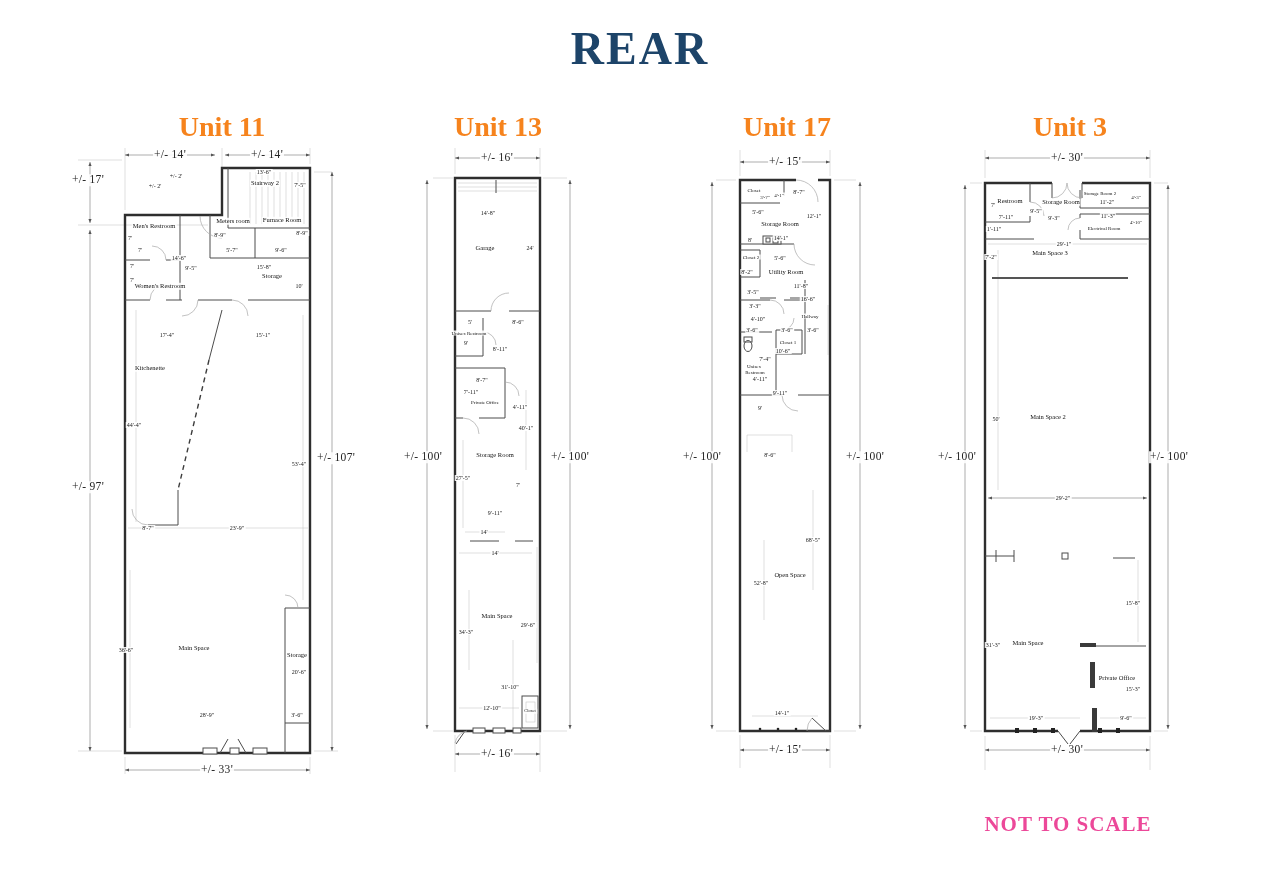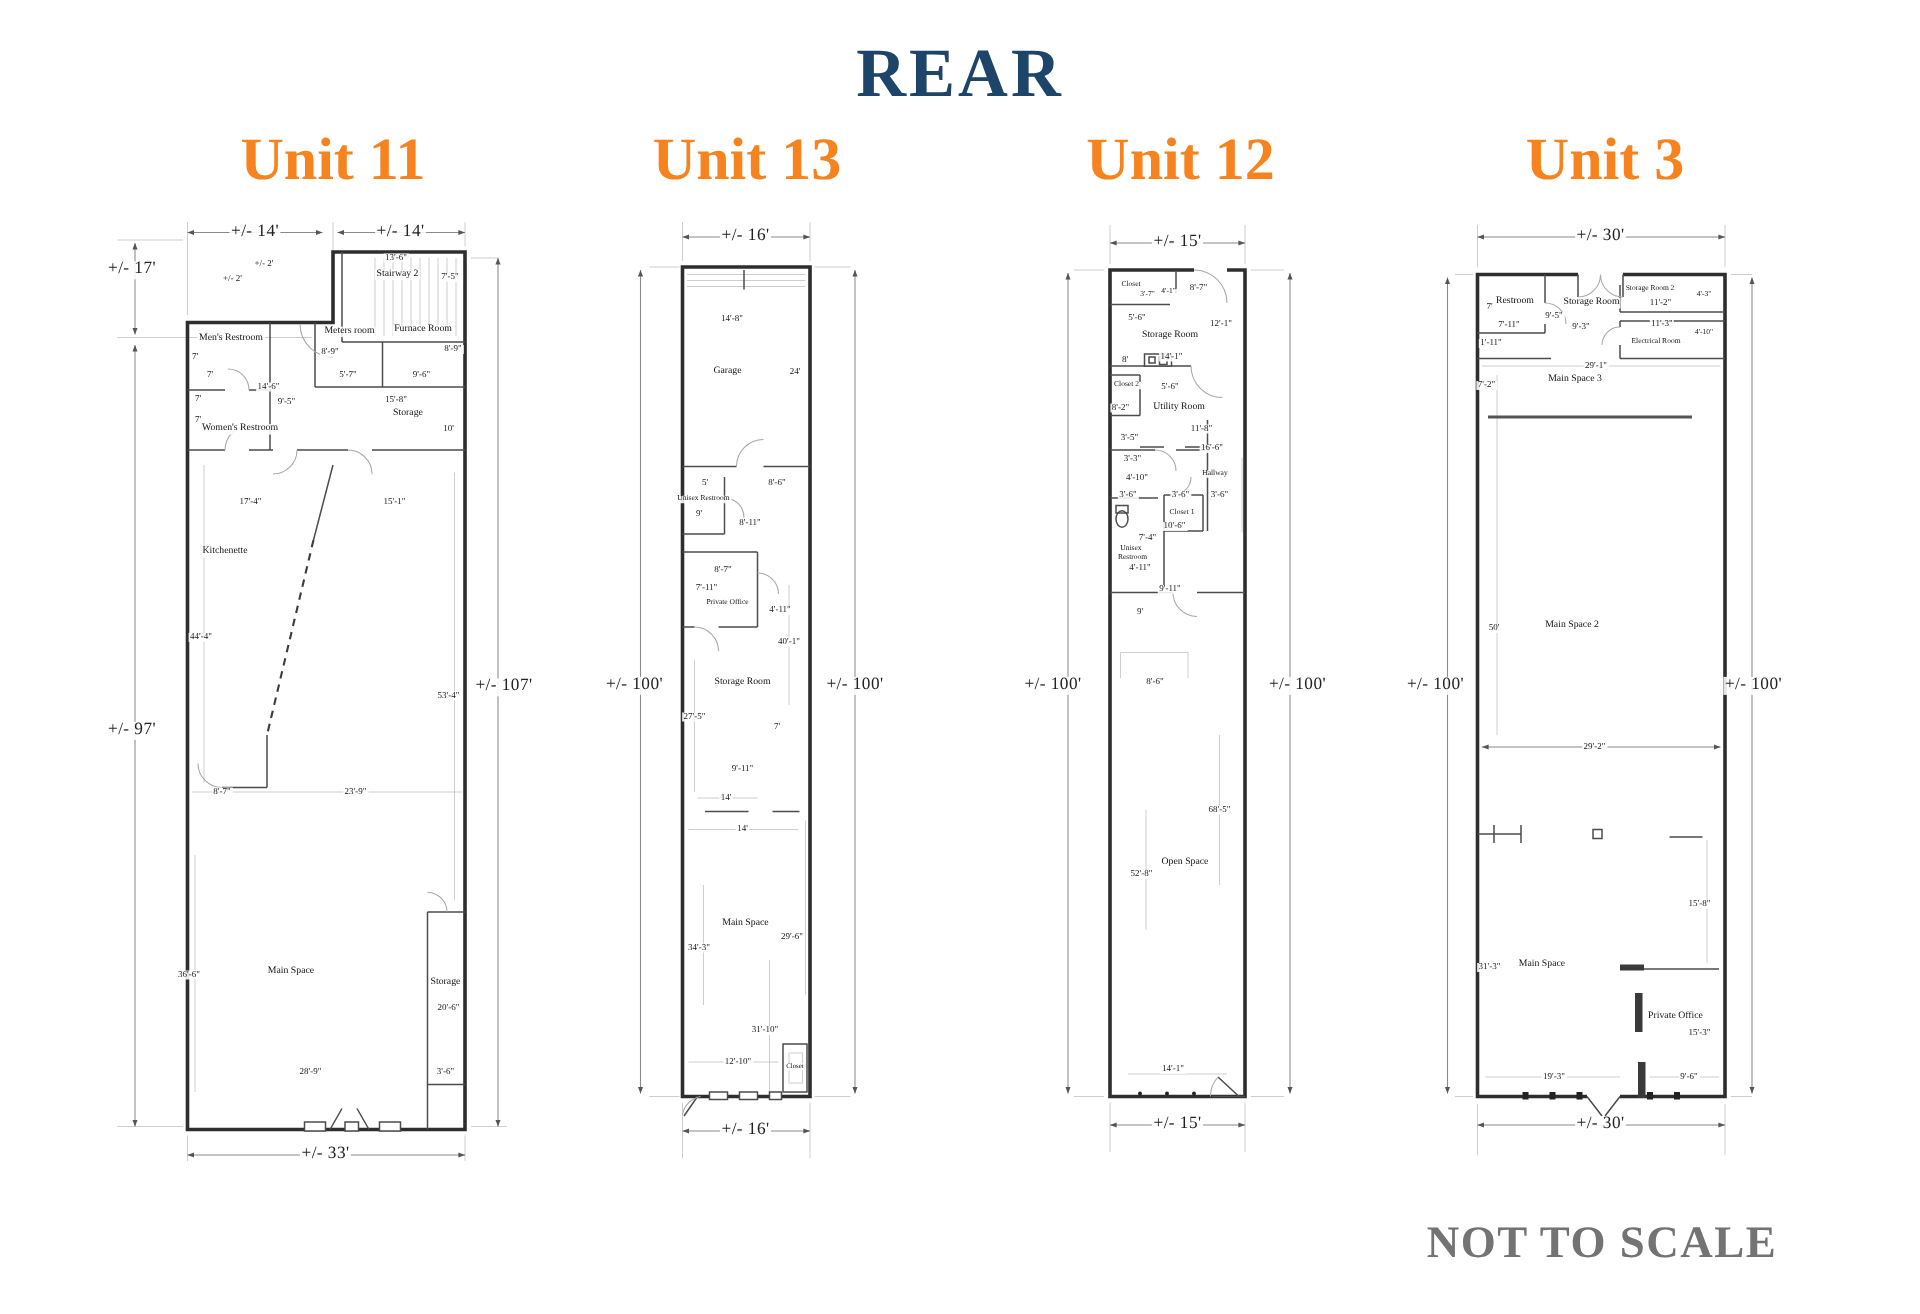--- a/index.html
+++ b/index.html
@@ -2,24 +2,24 @@
 <html><head>
 <meta charset="utf-8">
 <style>
   html,body{margin:0;padding:0;background:#fff;}
   .canvas{position:relative;width:1280px;height:876px;background:#ffffff;overflow:hidden;
           font-family:Liberation Serif, serif;}
   .rear,.front{position:absolute;transform:translateX(-50%);color:#1d4469;font-weight:800;
           font-size:46px;letter-spacing:2px;}
   .rear{left:640px;top:22px;}
   .front{left:640px;top:788px;}
-  .nts{position:absolute;left:1068px;top:812px;transform:translateX(-50%);color:#737373;
-          font-weight:800;font-size:30px;letter-spacing:1px;white-space:nowrap;}
-  .utitle{position:absolute;top:82px;transform:translateX(-50%);color:#f6831d;font-weight:800;
-          font-size:40px;white-space:nowrap;text-align:right;}
+  .nts{position:absolute;left:1068px;top:812px;transform:translateX(-50%);color:#ec4899;
+          font-weight:800;font-size:21px;letter-spacing:1px;white-space:nowrap;}
+  .utitle{position:absolute;top:111px;transform:translateX(-50%);color:#f6831d;font-weight:800;
+          font-size:28px;white-space:nowrap;text-align:right;}
   .unit{position:absolute;}
   .unit svg{position:absolute;left:0;top:0;}
   .labels{position:absolute;left:0;top:0;width:100%;height:100%;}
   .lbl{position:absolute;transform:translate(-50%,-50%);font-size:6px;line-height:1;
        color:#1a1a1a;background:rgba(255,255,255,.88);white-space:nowrap;padding:0 1px;}
   .lbl.room{font-size:6.5px;color:#111;}
   .lbl.big{font-size:11.5px;color:#222;letter-spacing:.3px;}
   .w{stroke:#2e2e2e;stroke-width:2.4;fill:none;}
   .i{stroke:#4c4c4c;stroke-width:1;fill:none;}
   .g{stroke:#bdbdbd;stroke-width:.5;fill:none;}
@@ -29,21 +29,21 @@
 </style>
 </head>
 <body>
 
 <div class="canvas">
 
   <div class="rear">REAR</div>
 
   <div class="utitle" style="left:222px">Unit 11</div>
   <div class="utitle" style="left:498px">Unit 13</div>
-  <div class="utitle" style="left:787px">Unit 12</div>
+  <div class="utitle" style="left:787px">Unit 17</div>
   <div class="utitle" style="left:1070px">Unit 3</div>
 
   <section class="unit" style="left:70px;top:140px;width:290px;height:650px">
     <svg width="290" height="650" viewBox="0 0 290 650">
       <defs>
           <marker id="ar11" viewBox="0 0 10 10" refX="9" refY="5" markerWidth="7" markerHeight="7" orient="auto-start-reverse">
             <path d="M0,1.5 L9,5 L0,8.5 z" fill="#555"></path>
           </marker>
         </defs>
       <g class="g">

